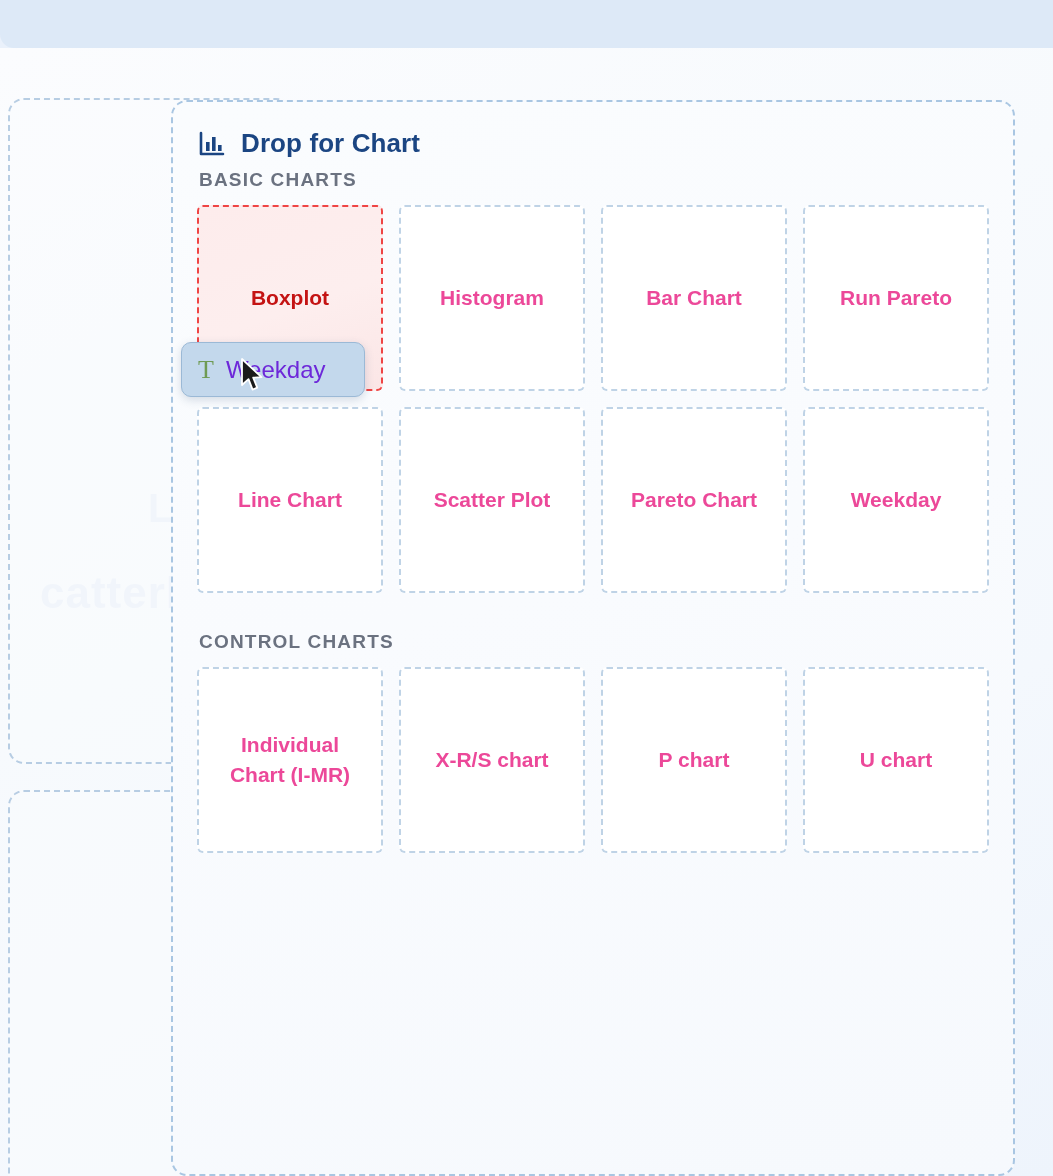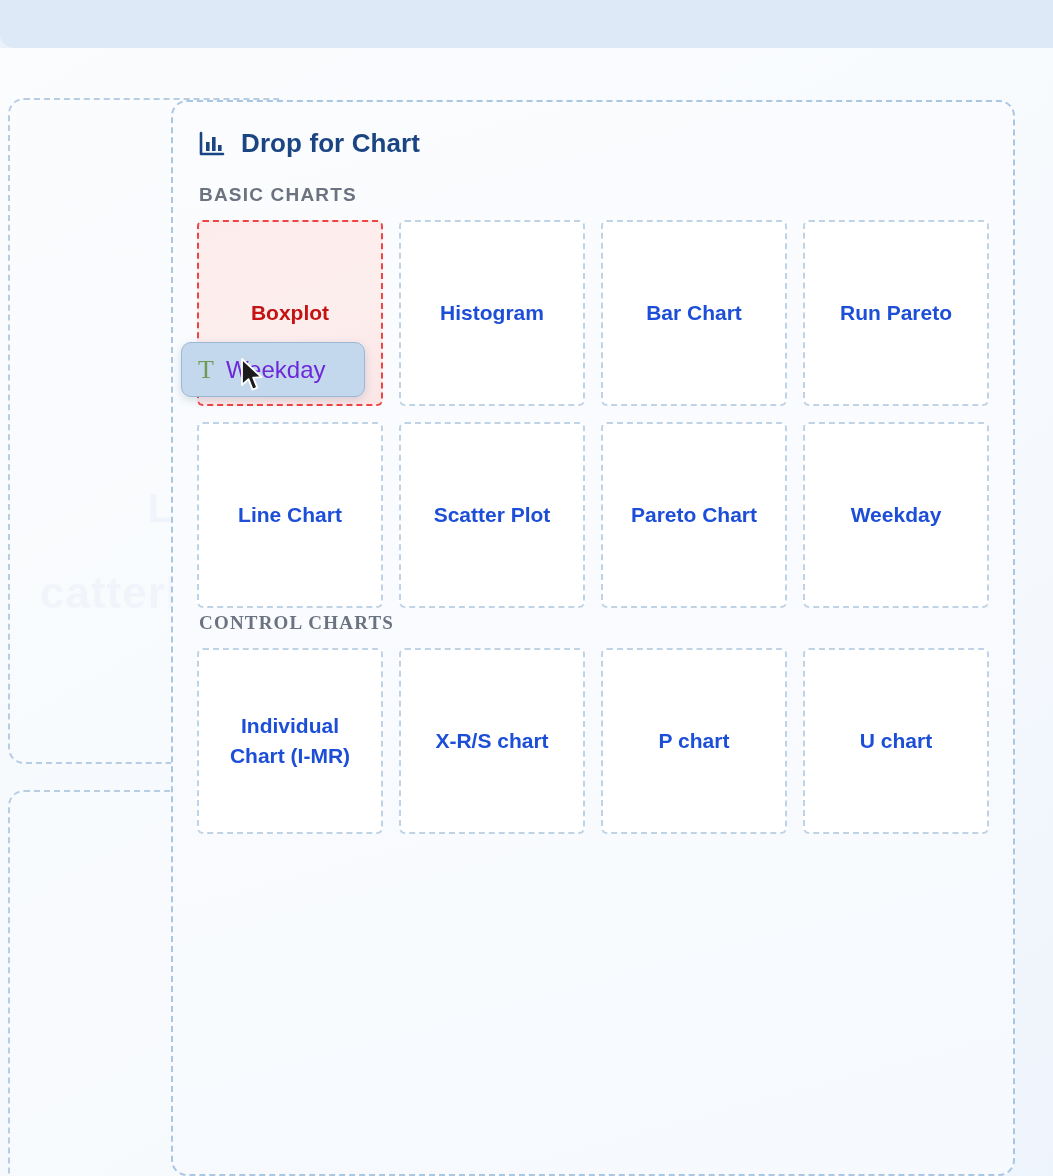--- a/index.html
+++ b/index.html
@@ -67,41 +67,41 @@
     border-radius: 16px;
     background: linear-gradient(165deg,#fafcfe 0%,#f9fbfe 45%,#f6f9fd 100%);
     box-sizing: border-box;
     padding: 26px 24px 0 24px;
   }
 
   #panel-header {
     display: flex;
     align-items: center;
     gap: 14px;
-    margin-bottom: 25px;
+    margin-bottom: 10px;
   }
   #panel-header .icon-wrap {
     width: 30px; height: 30px;
     display: flex; align-items: center; justify-content: center;
   }
   #panel-title {
     font-size: 26px;
     font-weight: 700;
     color: #1b4582;
     letter-spacing: 0.1px;
   }
 
   .section-label {
     font-size: 19px;
     font-weight: 700;
     color: #6b7280;
     letter-spacing: 1.2px;
     margin: 0 0 14px 2px;
   }
-  #control-section-label { margin-top: 4px; font-family: Liberation Serif, serif; }
+  #control-section-label { margin-top: 38px; }
 
   .tile-grid {
     display: grid;
     grid-template-columns: repeat(4, 186px);
     column-gap: 16px;
     row-gap: 16px;
   }
 
   .tile {
     height: 186px;
@@ -111,21 +111,21 @@
     display: flex;
     align-items: center;
     justify-content: center;
     text-align: center;
     box-sizing: border-box;
     padding: 22px;
   }
   .tile-label {
     font-size: 21px;
     font-weight: 700;
-    color: #1d4ed8;
+    color: #ec4899;
     line-height: 1.45;
   }
 
   .tile.is-drop-target {
     border-color: #ef4444;
     background: linear-gradient(160deg,#fdecec 0%, #fdeeee 55%, #fbe6e6 100%);
     position: relative;
   }
   .tile.is-drop-target .tile-label {
     color: #c41313;

